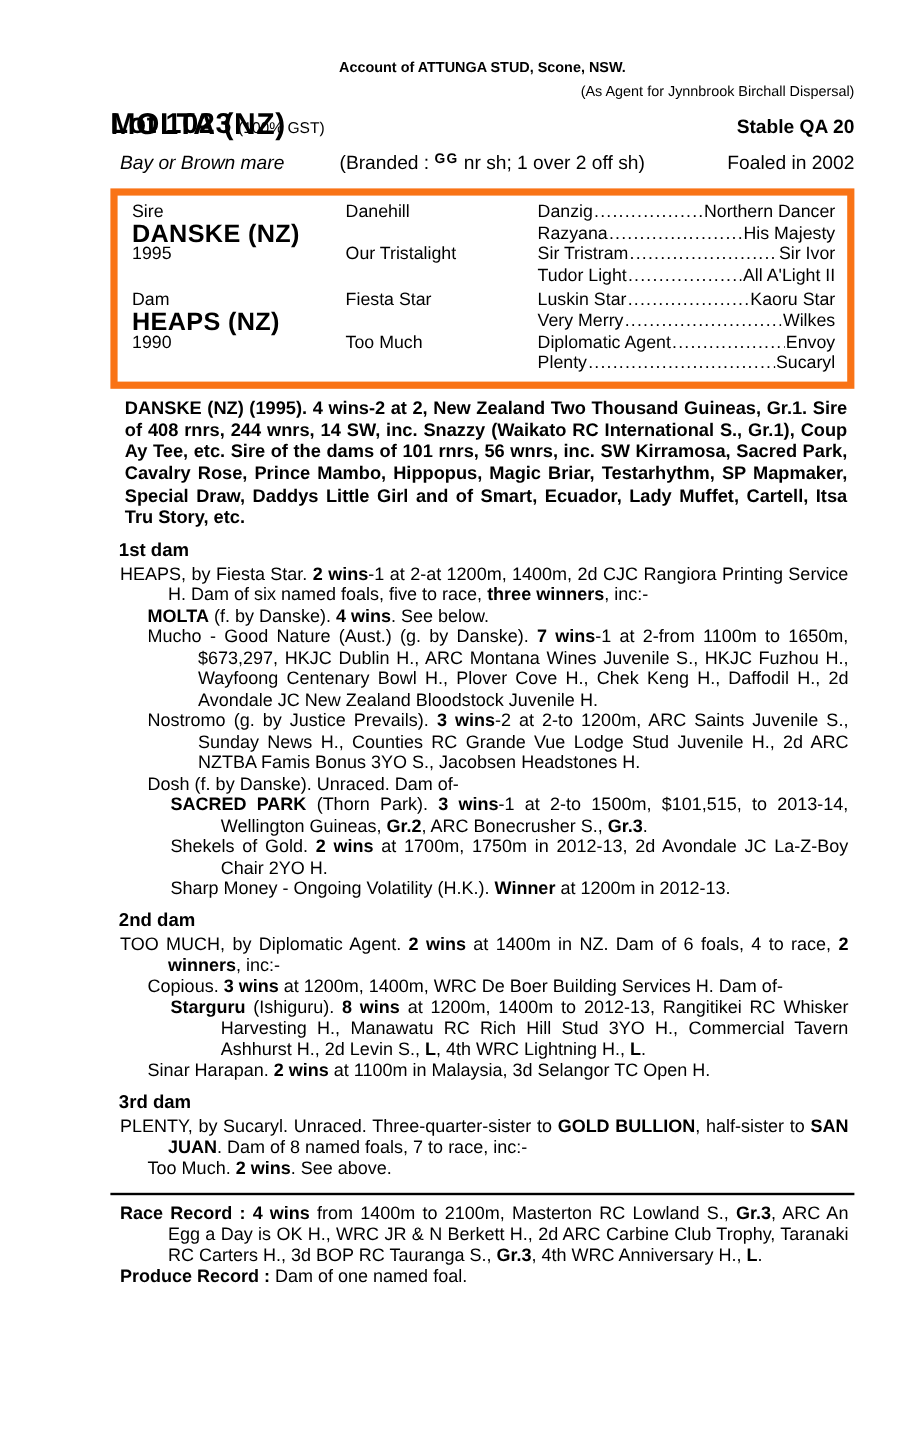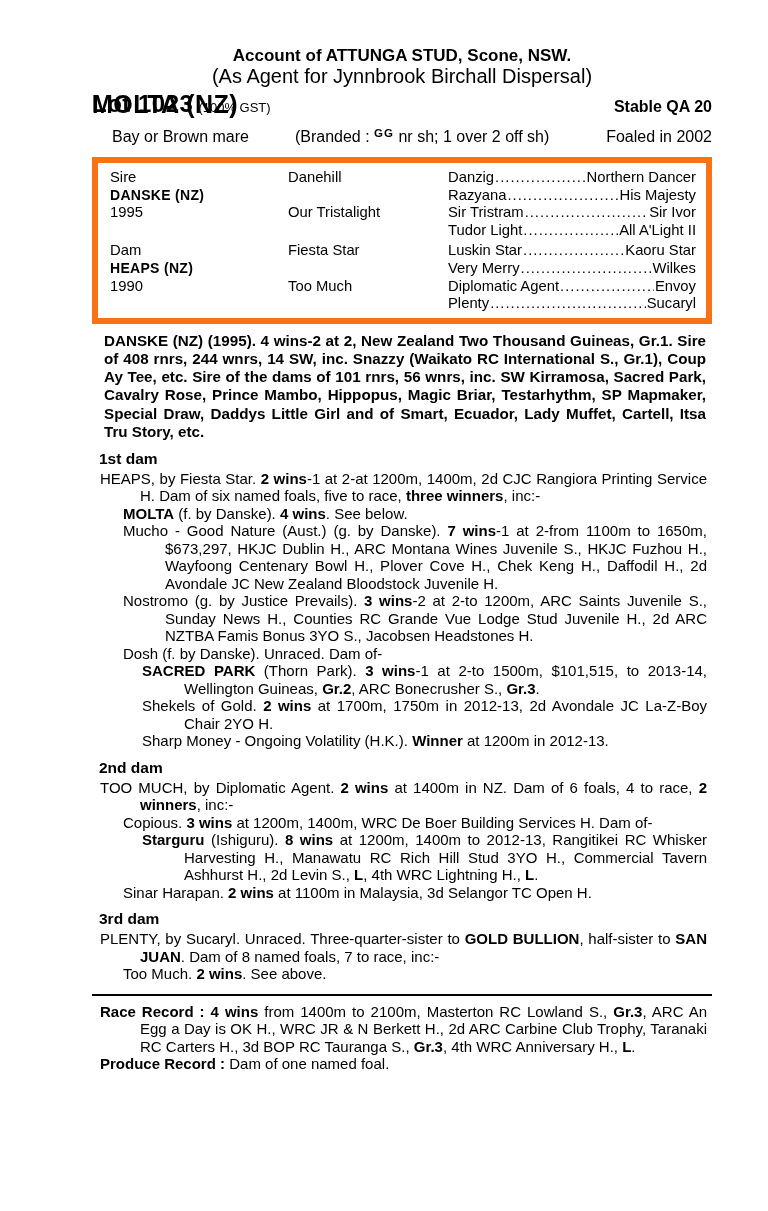--- a/index.html
+++ b/index.html
@@ -4,40 +4,40 @@
 <style>
   html,body { margin:0; padding:0; background:#ffffff; }
   .page {
     position:relative; width:768px; height:1211px; overflow:hidden;
     background:#ffffff; color:#000;
     font-family:"Liberation Sans", sans-serif;
   }
   .content { margin-left:92px; width:620px; padding-top:46px; }
 
   .center { text-align:center; }
-  .account { font-weight:bold; font-size:17px; line-height:20px; }
-  .agent   { font-size:20px; line-height:21px; }
+  .account { font-weight:bold; font-size:12px; line-height:20px; }
+  .agent   { font-size:12px; line-height:21px;text-align:right; }
 
   .lot-row { position:relative; display:flex; align-items:baseline; height:38px; margin-top:3px; }
   .lot-label { font-weight:bold; font-size:24px; letter-spacing:0.5px; }
   .gst { font-size:13px; margin-left:5px; }
   .horse-name { position:absolute; left:0; right:0; text-align:left; font-weight:bold; font-size:25px; letter-spacing:0.5px; }
   .stable { margin-left:auto; font-weight:bold; font-size:16px; }
 
   .desc-row { display:flex; align-items:baseline; font-size:16px; height:25px; }
-  .desc-left { margin-left:20px; }
+  .desc-left { margin-left:8px;font-style:italic; }
   .brand-group { margin-left:46px; }
   .brand-mark { font-size:11.5px; font-weight:bold; position:relative; top:-5px; letter-spacing:1px; }
   .foaled { margin-left:auto; }
 
   .ped-box { border:6px solid #f97316; margin-top:4px; padding:6px 10px 5px 12px; font-size:14.8px; }
   .ped-row { display:flex; line-height:17.6px; }
   .ped-row.gap { margin-top:3px; }
   .c1 { width:178px; flex:none; }
-  .c1.bold { font-weight:bold; font-size:14px; letter-spacing:0.3px; }
+  .c1.bold { font-weight:bold; font-size:21px; letter-spacing:0.3px; }
   .c2 { width:160px; flex:none; }
   .c3 { flex:1; display:flex; align-items:baseline; min-width:0; }
   .c3 .lname { flex:none; }
   .c3 .dots { flex:1; overflow:hidden; white-space:nowrap; letter-spacing:1px; margin:0 1px; }
   .c3 .rname { flex:none; }
 
   .sire-para {
     font-weight:bold; font-size:15.2px; line-height:18.2px;
     text-align:justify; margin-top:8px; padding-left:12px; padding-right:6px;
   }

